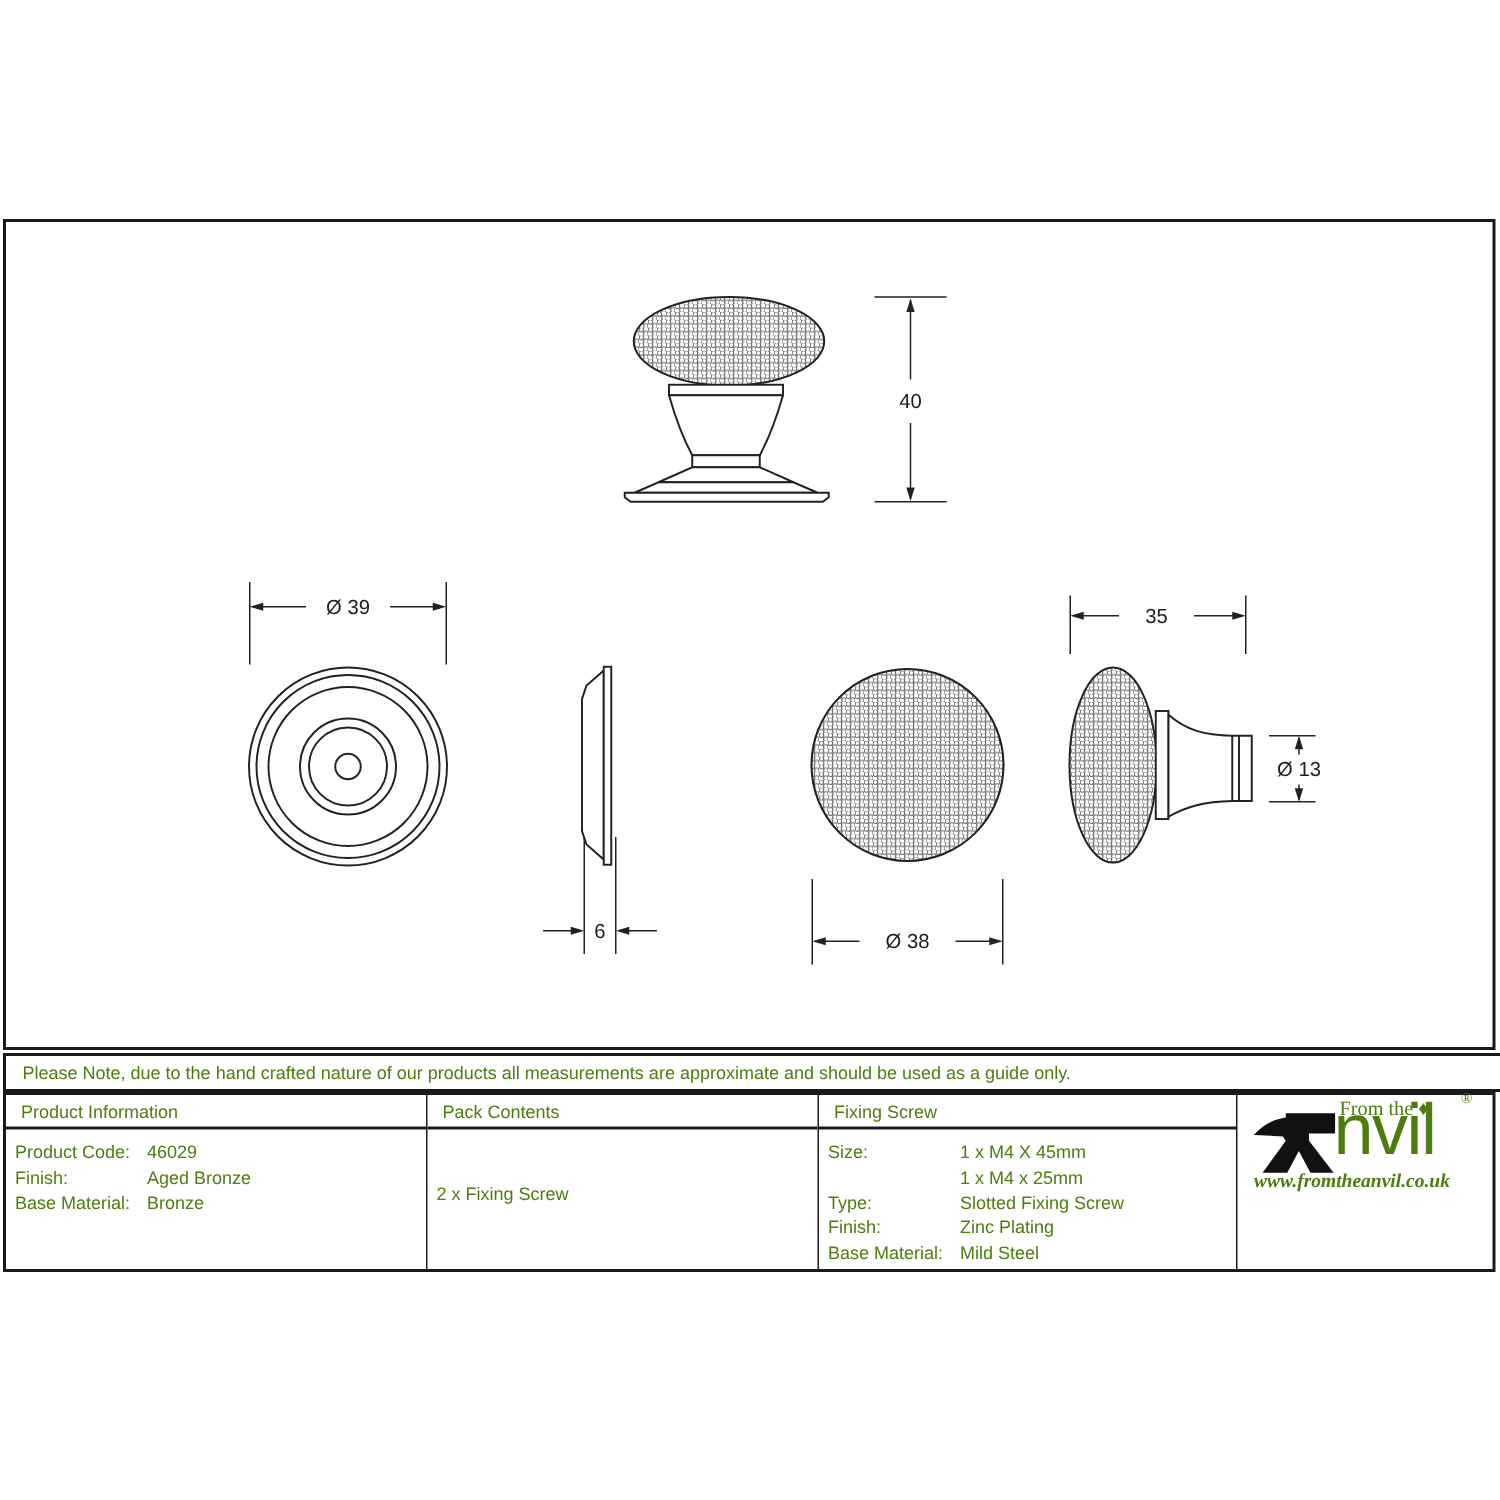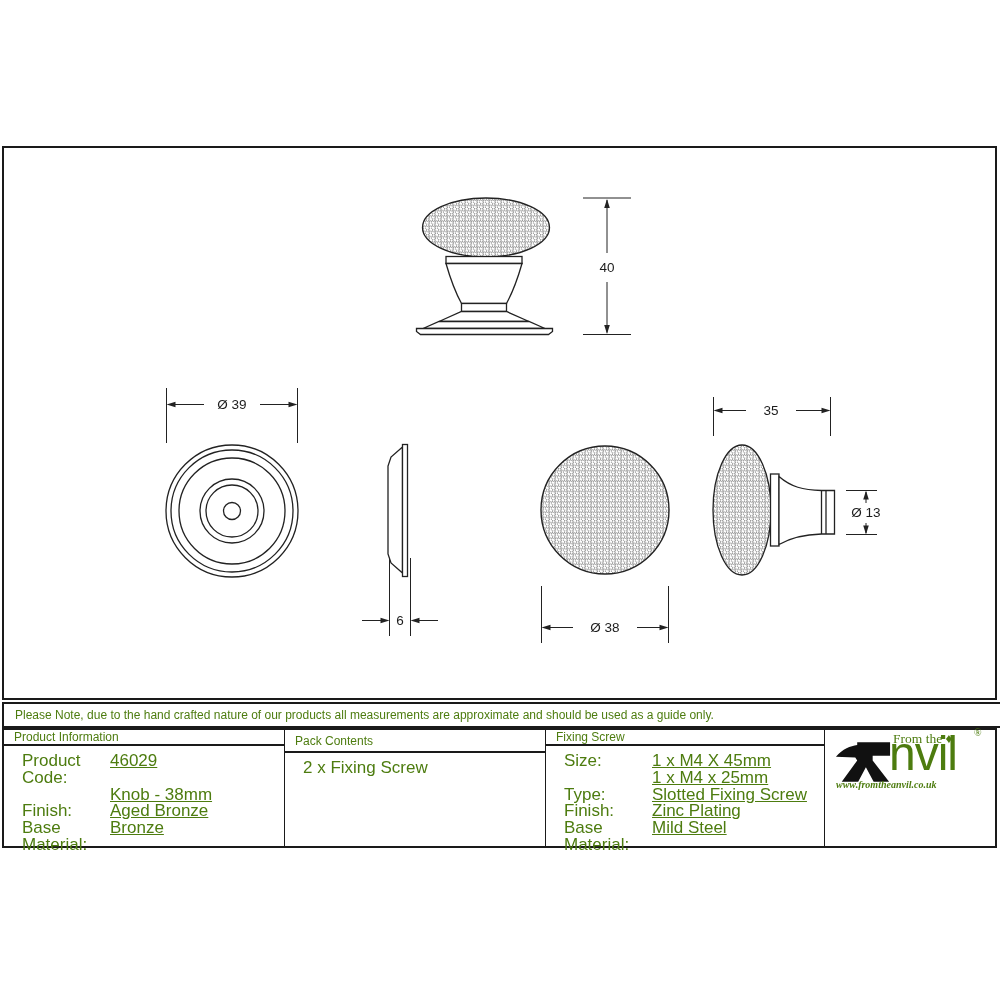--- a/index.html
+++ b/index.html
@@ -9,37 +9,37 @@
   
   .draw-box{position:absolute;left:2px;top:146px;width:991px;height:550px;
             border:2px solid #1a1a1a;background:#fff;}
   .drawing{position:absolute;left:0;top:0;width:1000px;height:1000px;}
   .note-box{position:absolute;left:2px;top:702px;width:991px;height:22px;
             border:2px solid #1a1a1a;background:#fff;display:flex;align-items:center;
             font-size:12px;padding-left:11px;}
   .spec-table{position:absolute;left:2px;top:728px;width:991px;height:116px;
               border:2px solid #1a1a1a;background:#fff;display:flex;}
   .col{box-sizing:border-box;border-right:1.5px solid #1a1a1a;display:flex;flex-direction:column;}
-  .col1{width:281px;} .col2{width:261px;} .col3{width:279px;}
+  .col1{width:281px;} .col2{width:261px;gap:28px;} .col3{width:279px;}
   .col4{flex:1;border-right:none;align-items:center;}
   .col-header{height:21px;border-bottom:2px solid #1a1a1a;display:flex;align-items:center;
               padding-left:10px;font-size:12px;}
-  .col-body{padding:7px 4px 0 18px;font-size:17px;line-height:16.8px;}
-  .kv{display:flex;} .k{width:88px;flex:none;} .v{flex:1;text-decoration:underline;}
+  .col-body{padding:7px 4px 0 6px;font-size:12px;line-height:16.8px;}
+  .kv{display:flex;} .k{width:88px;flex:none;} .v{flex:1;}
 
   
   .logo-wrap{position:relative;width:152px;height:64px;}
   .anvil-icon{position:absolute;left:0;top:7px;width:58px;height:47px;}
   .logo-tagline{position:absolute;left:59px;top:1px;font-family:"Liberation Serif",serif;
                 font-size:13.5px;white-space:nowrap;}
   .logo-brand{position:absolute;left:55px;top:-4px;font-family:Liberation Sans, sans-serif;
               font-size:48px;letter-spacing:-1px;}
   .logo-reg{position:absolute;left:140px;top:-3px;font-size:10px;font-family:"Liberation Serif",serif;}
   .logo-site{position:absolute;left:2px;top:49px;font-family:"Liberation Serif",serif;
-             font-style:italic;font-weight:bold;font-size:10px;white-space:nowrap;}
+             font-style:italic;font-weight:bold;font-size:13px;white-space:nowrap;}
 
   svg text{font-family:"Liberation Sans",sans-serif;font-size:13.5px;fill:#1c1c1c;}
 </style>
 </head>
 <body>
 
 <div class="page">
 
   <div class="draw-box"></div>
 
@@ -147,24 +147,20 @@
   </div>
 
   <div class="spec-table">
 
     <div class="col col1">
       <div class="col-header">Product Information</div>
       <div class="col-body">
         <div class="kv">
             <span class="k">Product Code:</span>
             <span class="v">46029</span>
-          </div>
-        <div class="kv">
-            <span class="k"></span>
-            <span class="v">Knob - 38mm</span>
           </div>
         <div class="kv">
             <span class="k">Finish:</span>
             <span class="v">Aged Bronze</span>
           </div>
         <div class="kv">
             <span class="k">Base Material:</span>
             <span class="v">Bronze</span>
           </div>
       </div>

